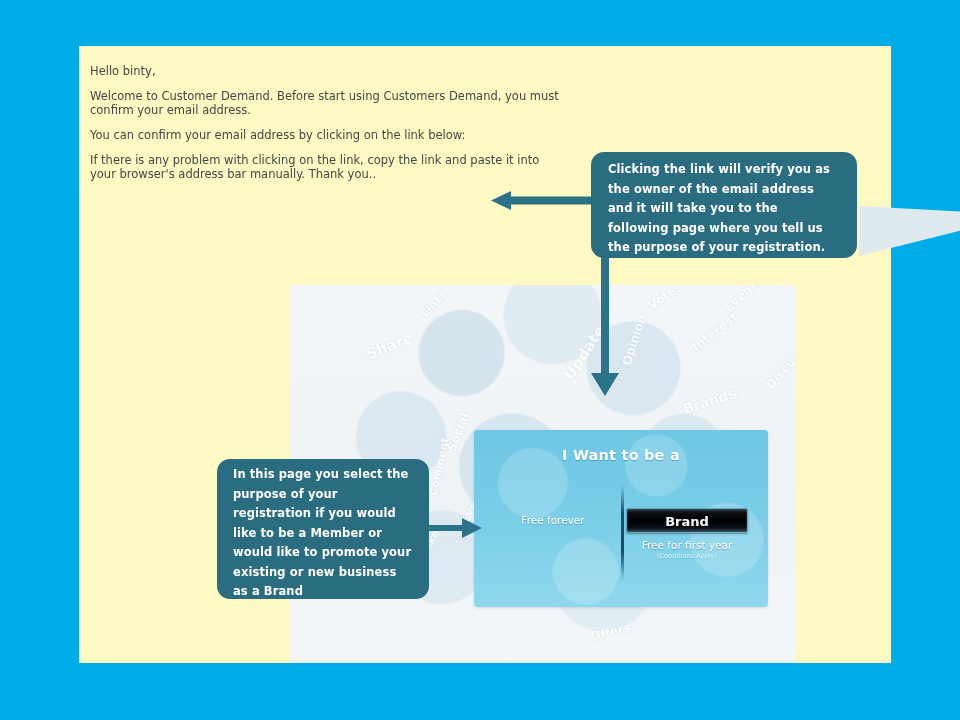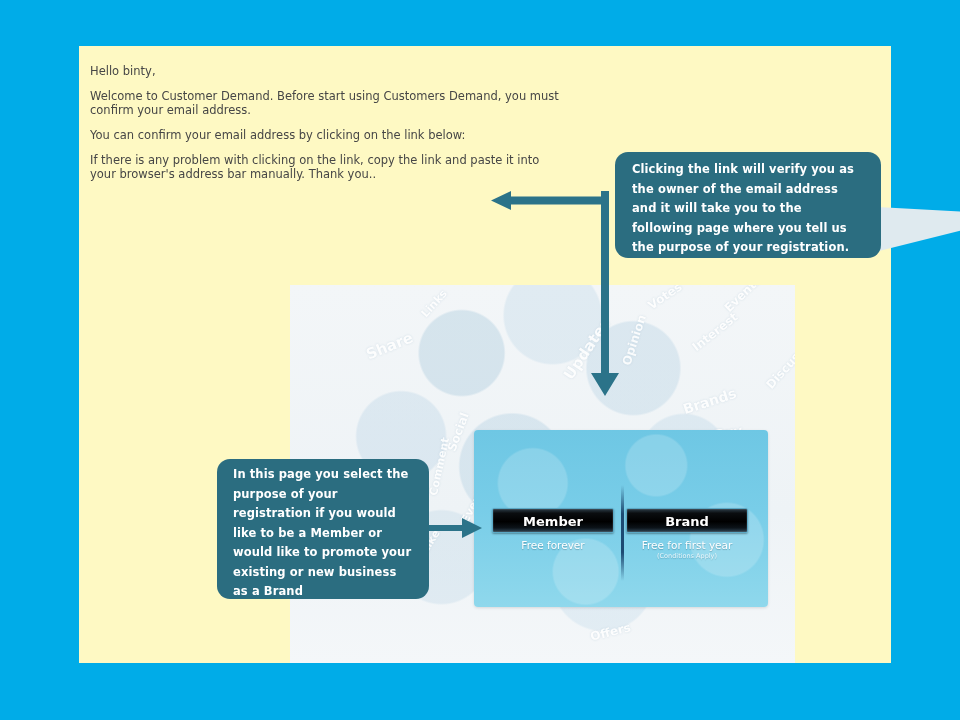--- a/index.html
+++ b/index.html
@@ -184,21 +184,21 @@
     background: #2b6d80;
     border-radius: 13px;
     color: #ffffff;
     font-weight: 700;
     font-size: 11.5px;
     line-height: 19.5px;
     box-sizing: border-box;
     letter-spacing: .1px;
   }
   .callout-top {
-    left: 536px;
+    left: 512px;
     top: 106px;
     width: 266px;
     height: 106px;
     padding: 8px 17px;
   }
   .callout-left {
     left: 138px;
     top: 413px;
     width: 212px;
     height: 140px;
@@ -286,24 +286,24 @@
           <span class="cloud-word" style="left: 128px; top: 250px; font-size: 11px; transform: rotate(-58deg);">Like</span>
           <span class="cloud-word" style="left: 98px; top: 290px; font-size: 12px; transform: rotate(-66deg);">Sell</span>
           <span class="cloud-word" style="left: 238px; top: 300px; font-size: 12px; transform: rotate(-30deg);">Group</span>
           <span class="cloud-word" style="left: 340px; top: 300px; font-size: 12px; transform: rotate(-20deg);">News</span>
           <span class="cloud-word" style="left: 300px; top: 340px; font-size: 12px; transform: rotate(-14deg);">Offers</span>
         </div>
 
       <div class="choice-card">
         <div class="card-cloud"></div>
 
+        <div class="card-title">I Want to be a</div>
         <div class="divider"></div>
 
         <div class="opt opt-left">
-          <span class="opt-btn">Member</span>
           <div class="opt-sub">Free forever</div>
           <div class="opt-fine"></div>
         </div>
 
         <div class="opt opt-right">
           <span class="opt-btn">Brand</span>
           <div class="opt-sub">Free for first year</div>
           <div class="opt-fine">(Conditions Apply)</div>
         </div>
 

